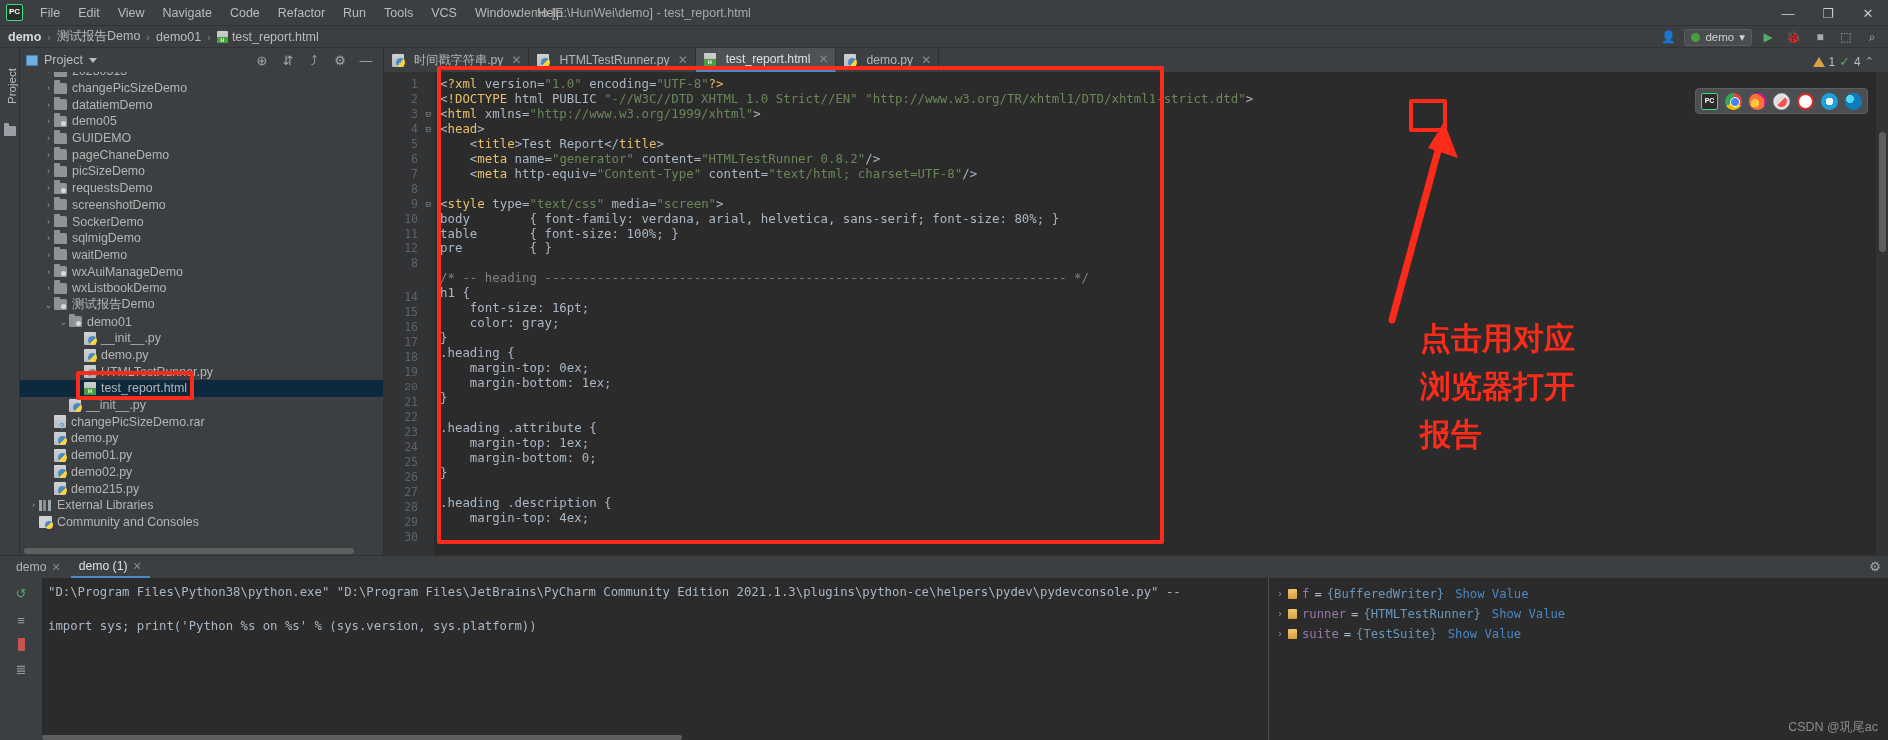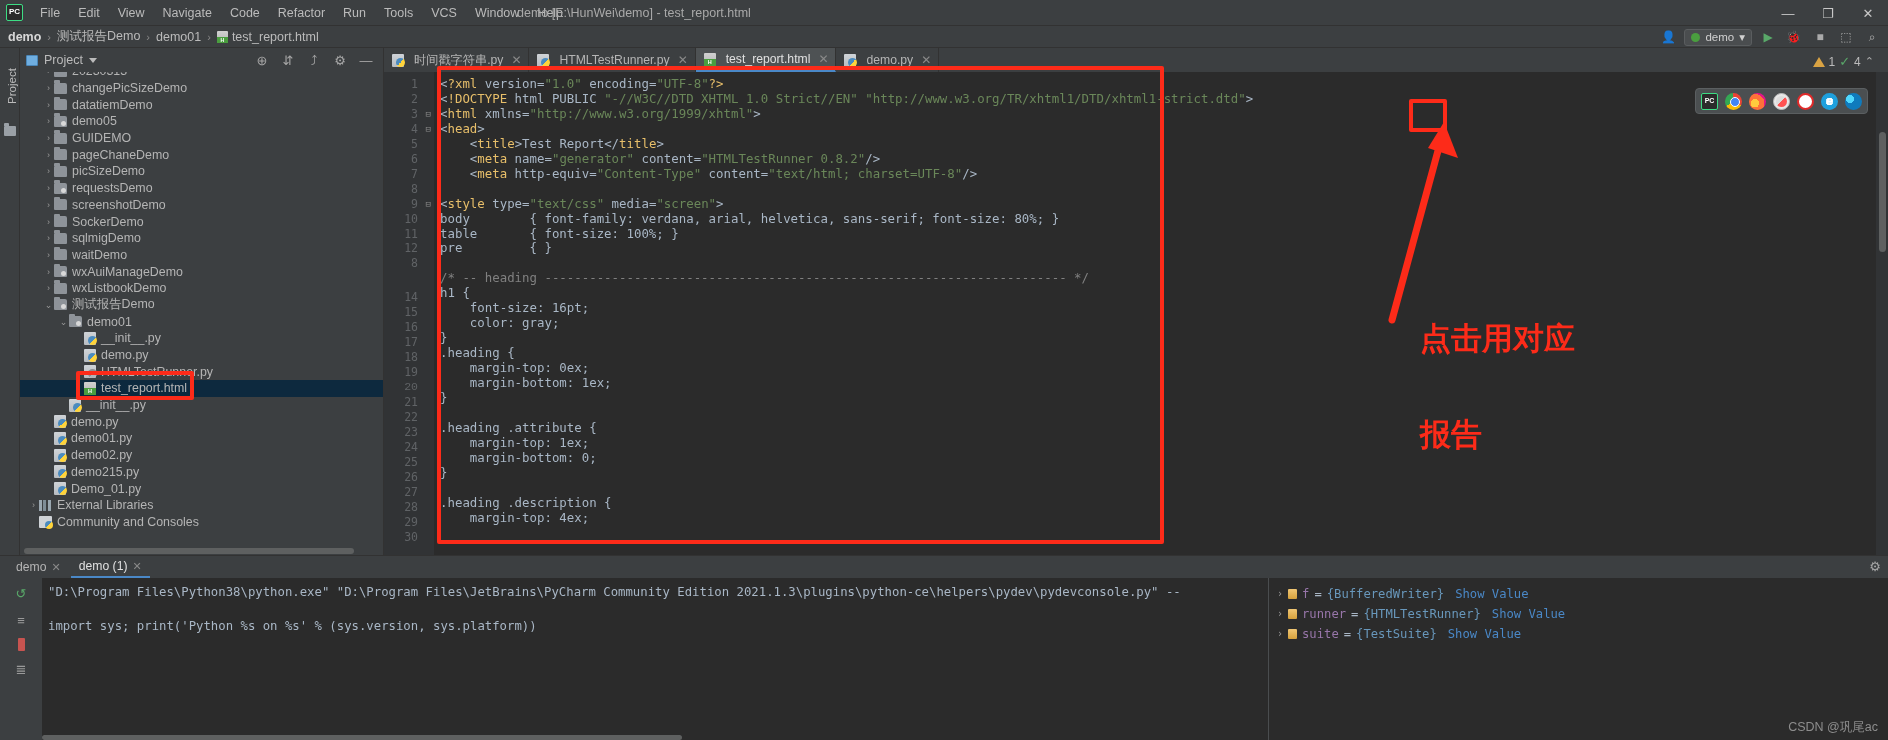--- a/index.html
+++ b/index.html
@@ -431,46 +431,46 @@
           </div>
           <div class="row">
             <span style="display: inline-block; flex: 0 0 38px;"></span>
             <span class="arrow empty">&nbsp;</span>
             <span class="pyico"></span>
             <span>__init__.py</span>
           </div>
           <div class="row">
             <span style="display: inline-block; flex: 0 0 23px;"></span>
             <span class="arrow empty">&nbsp;</span>
+            <span class="pyico rar"></span>
+            <span>changePicSizeDemo.rar</span>
+          </div>
+          <div class="row">
+            <span style="display: inline-block; flex: 0 0 23px;"></span>
+            <span class="arrow empty">&nbsp;</span>
             <span class="pyico"></span>
             <span>demo.py</span>
           </div>
           <div class="row">
             <span style="display: inline-block; flex: 0 0 23px;"></span>
             <span class="arrow empty">&nbsp;</span>
             <span class="pyico"></span>
             <span>demo01.py</span>
           </div>
           <div class="row">
             <span style="display: inline-block; flex: 0 0 23px;"></span>
             <span class="arrow empty">&nbsp;</span>
             <span class="pyico"></span>
             <span>demo02.py</span>
           </div>
           <div class="row">
             <span style="display: inline-block; flex: 0 0 23px;"></span>
             <span class="arrow empty">&nbsp;</span>
             <span class="pyico"></span>
             <span>demo215.py</span>
-          </div>
-          <div class="row">
-            <span style="display: inline-block; flex: 0 0 23px;"></span>
-            <span class="arrow empty">&nbsp;</span>
-            <span class="pyico"></span>
-            <span>Demo_01.py</span>
           </div>
           <div class="row">
             <span style="display: inline-block; flex: 0 0 8px;"></span>
             <span class="arrow">›</span>
             <span class="libico"></span>
             <span style="color: rgb(181, 181, 181);">External Libraries</span>
           </div>
           <div class="row">
             <span style="display: inline-block; flex: 0 0 8px;"></span>
             <span class="arrow empty">&nbsp;</span>
@@ -648,15 +648,16 @@
   <div class="ann-rect" style="left:76px; top:371px; width:118px; height:29px;"></div>
   <div class="ann-rect" style="left:437px; top:66px; width:727px; height:478px;"></div>
   <div class="ann-rect" style="left:1409px; top:99px; width:38px; height:33px;"></div>
 
   <svg class="ann-arrow" style="left:1370px; top:120px;" width="90" height="215" viewBox="0 0 90 215">
     <path d="M 72 16 L 22 200" stroke="#fd2b19" stroke-width="7" fill="none" stroke-linecap="round"></path>
     <path d="M 74 2 L 88 38 L 58 28 Z" fill="#fd2b19"></path>
   </svg>
 
   <div class="ann-text" style="left:1420px; top:318px;">点击用对应</div>
+  <div class="ann-text" style="left:1420px; top:366px;">浏览器打开</div>
   <div class="ann-text" style="left:1420px; top:414px;">报告</div>
 
 </div>
 
 </body></html>

